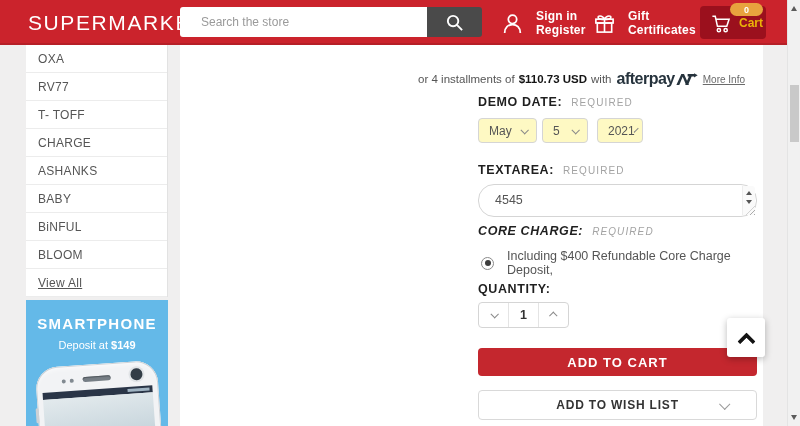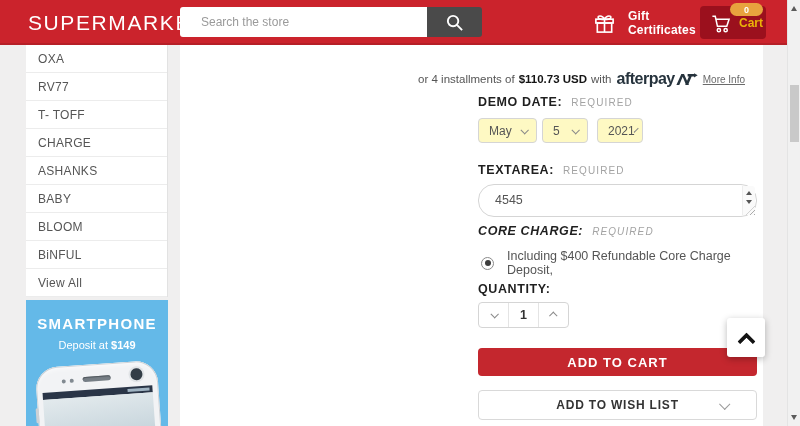--- a/index.html
+++ b/index.html
@@ -19,21 +19,21 @@
   .hlink{position:absolute;top:0;height:45px;display:flex;align-items:center;gap:12px;cursor:pointer;}
   .hlink .txt{color:#fff;font-size:12px;line-height:14px;font-weight:600;letter-spacing:.2px;}
   .account{left:501px;} .gift{left:593px;}
   .cart-btn{position:absolute;left:700px;top:6px;width:66px;height:33px;background:var(--cart-button-red);border:none;border-radius:4px;display:flex;align-items:center;gap:8px;padding-left:10px;cursor:pointer;}
   .cart-btn .txt{color:#eab308;font-size:12px;font-weight:600;}
   .cart-badge{position:absolute;left:730px;top:3px;width:33px;height:13px;background:var(--badge-orange);border-radius:7px;color:#fff;font-size:9px;font-weight:700;display:flex;align-items:center;justify-content:center;z-index:3;}
 
   
   .sidebar{position:absolute;left:26px;top:45px;width:142px;background:#fff;border-right:1px solid #e2e2e2;}
   .brand-item{height:28px;display:flex;align-items:center;padding-left:12px;font-size:12px;color:#555;letter-spacing:.3px;border-bottom:1px solid #ececec;cursor:pointer;background:#fff;}
-  .view-all{}
+  .view-all{text-decoration:underline;}
   .promo{position:absolute;left:26px;top:300px;width:142px;height:126px;background:var(--promo-blue);overflow:hidden;cursor:pointer;}
   .promo-title{margin-top:15px;text-align:center;color:#fff;font-size:15px;font-weight:700;letter-spacing:1.3px;}
   .promo-sub{margin-top:7px;text-align:center;color:#fff;font-size:11px;}
   .promo-sub b{font-weight:700;}
   .phone{position:absolute;left:12px;top:64px;width:122px;height:96px;transform:rotate(-4deg);}
   .phone-body{position:relative;width:100%;height:100%;background:#f2f3f5;border-radius:22px 22px 0 0;box-shadow:inset 0 0 0 1px #cfd3d7, inset 0 4px 6px -3px #ffffff;}
   .ph-sensors{position:absolute;left:26px;top:13px;width:14px;height:4px;display:flex;gap:4px;}
   .ph-sensors i{width:4px;height:4px;border-radius:50%;background:#828a91;}
   .ph-speaker{position:absolute;left:47px;top:12px;width:28px;height:5px;background:#767e85;border-radius:3px;box-shadow:inset 0 1px 1px #4e555b;}
   .ph-camera{position:absolute;right:15px;top:7px;width:12px;height:12px;border-radius:50%;background:#333d47;box-shadow:0 0 0 2px #e1e4e7;}
@@ -101,20 +101,32 @@
     <input class="search-input" type="text" placeholder="Search the store" style="">
     <button class="search-btn">
       <span style="display:flex;">
         <svg width="19" height="19" viewBox="0 0 20 20" fill="none" stroke="#fff" stroke-width="2">
             <circle cx="8.5" cy="8.5" r="5.5"></circle>
             <line x1="12.8" y1="12.8" x2="18" y2="18"></line>
           </svg>
       </span>
     </button>
 
+    <div class="hlink account">
+      <span style="display:flex;">
+        <svg width="23" height="22" viewBox="0 0 22 21" fill="none" stroke="#fff" stroke-width="1.7">
+            <circle cx="11" cy="7" r="4"></circle>
+            <path d="M3.5 20 C3.5 14.8 7 12 11 12 C15 12 18.5 14.8 18.5 20"></path>
+          </svg>
+      </span>
+      <span class="txt">
+        <span style="display:block;">Sign in</span>
+        <span style="display:block;">Register</span>
+      </span>
+    </div>
 
     <div class="hlink gift">
       <span style="display:flex;">
         <svg width="23" height="22" viewBox="0 0 24 22" fill="none" stroke="#fff" stroke-width="1.7">
             <rect x="4.5" y="11" width="15" height="9.5"></rect>
             <rect x="3" y="7" width="18" height="4"></rect>
             <line x1="12" y1="7" x2="12" y2="20.5"></line>
             <path d="M12 7 C9.5 2.5 4.5 3.2 5.5 5.6 C6.2 7.3 9.5 7.3 12 7 Z M12 7 C14.5 2.5 19.5 3.2 18.5 5.6 C17.8 7.3 14.5 7.3 12 7 Z"></path>
           </svg>
       </span>
@@ -137,22 +149,22 @@
     <div class="cart-badge">0</div>
   </div>
 
   <div class="sidebar">
     <div class="brand-item">OXA</div>
     <div class="brand-item">RV77</div>
     <div class="brand-item">T- TOFF</div>
     <div class="brand-item">CHARGE</div>
     <div class="brand-item">ASHANKS</div>
     <div class="brand-item">BABY</div>
+    <div class="brand-item">BiNFUL</div>
     <div class="brand-item">BLOOM</div>
-    <div class="brand-item">BiNFUL</div>
     <div class="brand-item view-all">View All</div>
   </div>
 
   <div class="promo">
     <div class="promo-title">SMARTPHONE</div>
     <div class="promo-sub"><span>Deposit at </span><b>$149</b></div>
     <div class="phone">
       <div class="phone-body">
         <div class="ph-sensors">
             <i></i>

